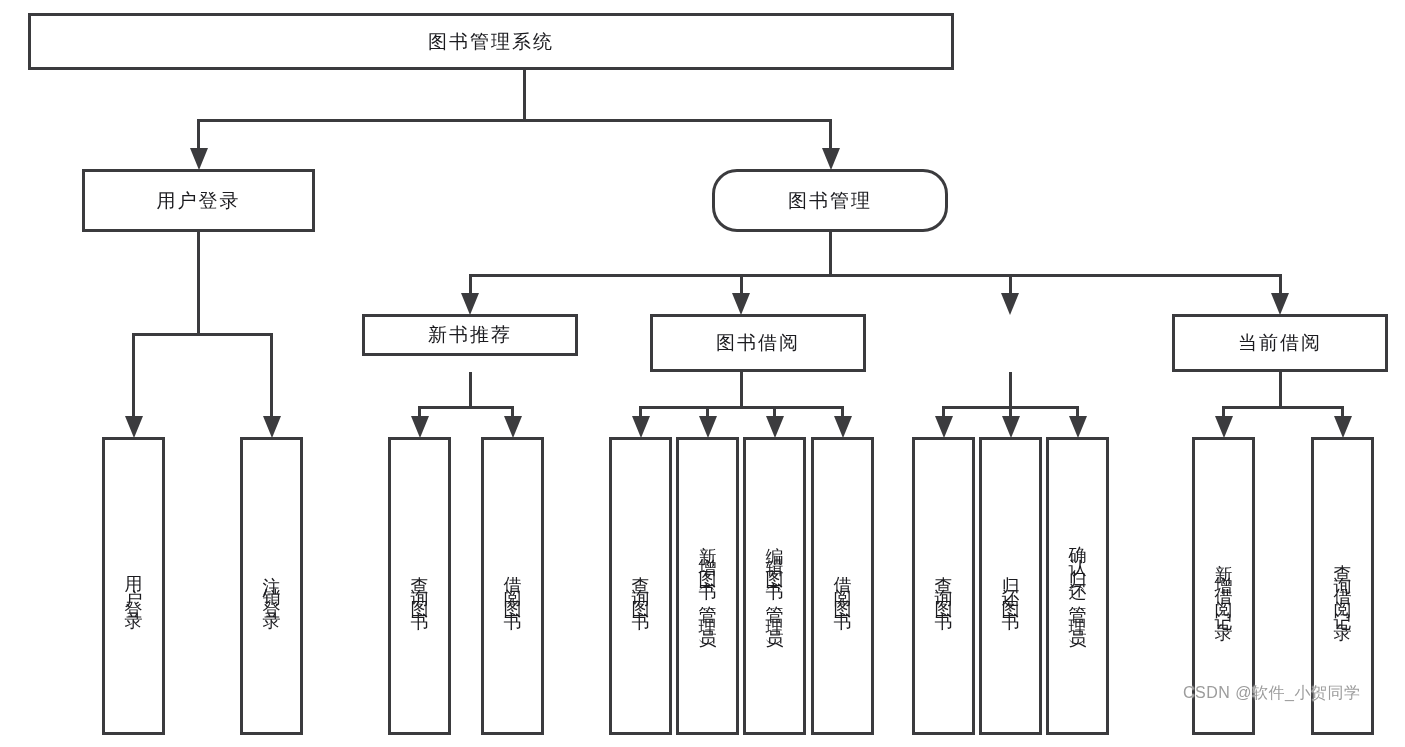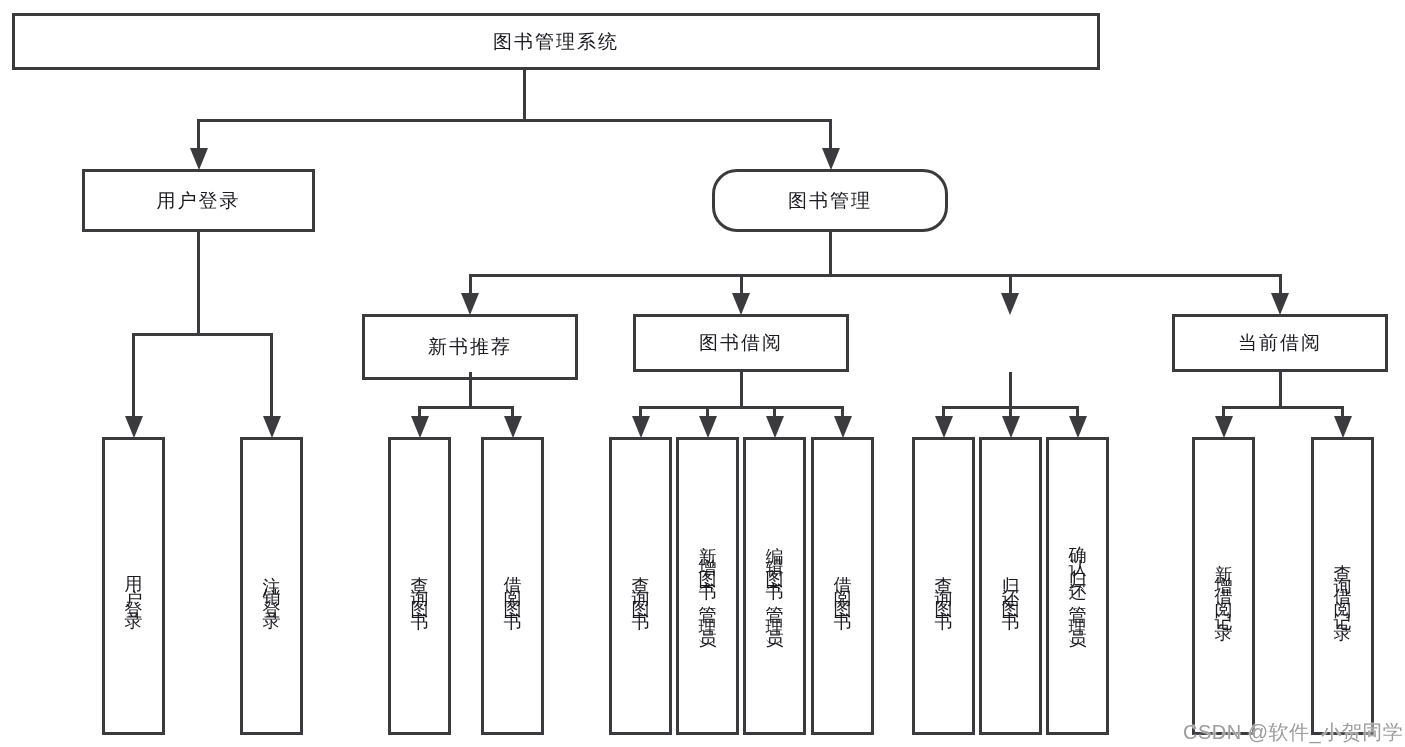--- a/index.html
+++ b/index.html
@@ -47,35 +47,35 @@
   .arrow {
     position: absolute;
     width: 0; height: 0;
     border-left: 9px solid transparent;
     border-right: 9px solid transparent;
     border-top: 22px solid var(--line);
   }
   .watermark {
     position: absolute;
     left: 1183px;
-    top: 719px;
-    font-size: 20px;
+    top: 683px;
+    font-size: 16px;
     letter-spacing: 0.5px;
     color: var(--watermark);
     text-shadow: 0 0 2px #fff, 0 0 2px #fff;
     white-space: nowrap;
     z-index: 10;
   }
 </style>
 </head>
 <body>
 
 <div class="canvas">
 
-  <div class="box" style="left:12px; top:13px; width:1088px; height:57px;">
+  <div class="box" style="left:28px; top:13px; width:926px; height:57px;">
     <span class="hlabel">图书管理系统</span>
   </div>
 
   <div class="vl" style="left:522.5px; top:70px;  height:52px;"></div>
   <div class="hl" style="left:197px;   top:119px; width:635px;"></div>
   <div class="vl" style="left:197px;   top:119px; height:29px;"></div>
   <div class="vl" style="left:829px;   top:119px; height:29px;"></div>
   <div class="arrow" style="left:189.5px; top:148px;"></div>
   <div class="arrow" style="left:821.5px; top:148px;"></div>
 
@@ -97,24 +97,24 @@
   <div class="hl" style="left:468.5px;  top:274px; width:813px;"></div>
   <div class="vl" style="left:468.5px;  top:274px; height:19px;"></div>
   <div class="vl" style="left:739.5px;  top:274px; height:19px;"></div>
   <div class="vl" style="left:1008.5px; top:274px; height:19px;"></div>
   <div class="vl" style="left:1278.5px; top:274px; height:19px;"></div>
   <div class="arrow" style="left:461px;  top:293px;"></div>
   <div class="arrow" style="left:732px;  top:293px;"></div>
   <div class="arrow" style="left:1001px; top:293px;"></div>
   <div class="arrow" style="left:1271px; top:293px;"></div>
 
-  <div class="box" style="left:362px; top:314px; width:216px; height:66px;text-align:center;">
+  <div class="box" style="left:362px; top:314px; width:216px; height:42px;text-align:center;">
     <span class="hlabel">新书推荐</span>
   </div>
-  <div class="box" style="left:633px; top:314px; width:216px; height:58px;text-align:right;">
+  <div class="box" style="left:650px; top:314px; width:216px; height:58px;text-align:right;">
     <span class="hlabel">图书借阅</span>
   </div>
   <div class="box" style="left:1172px; top:314px; width:216px; height:58px;">
     <span class="hlabel">当前借阅</span>
   </div>
 
   <div class="vl" style="left:468.5px; top:372px; height:37px;"></div>
   <div class="hl" style="left:418px;   top:406px; width:96px;"></div>
   <div class="vl" style="left:418px;   top:406px; height:13px;"></div>
   <div class="vl" style="left:511px;   top:406px; height:13px;"></div>

